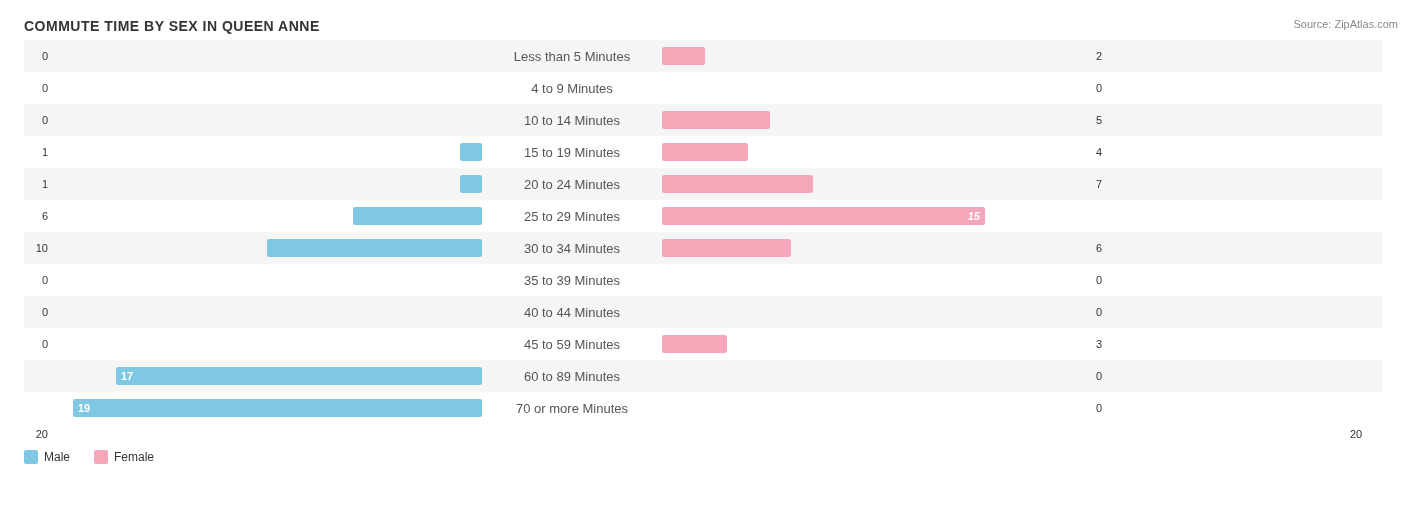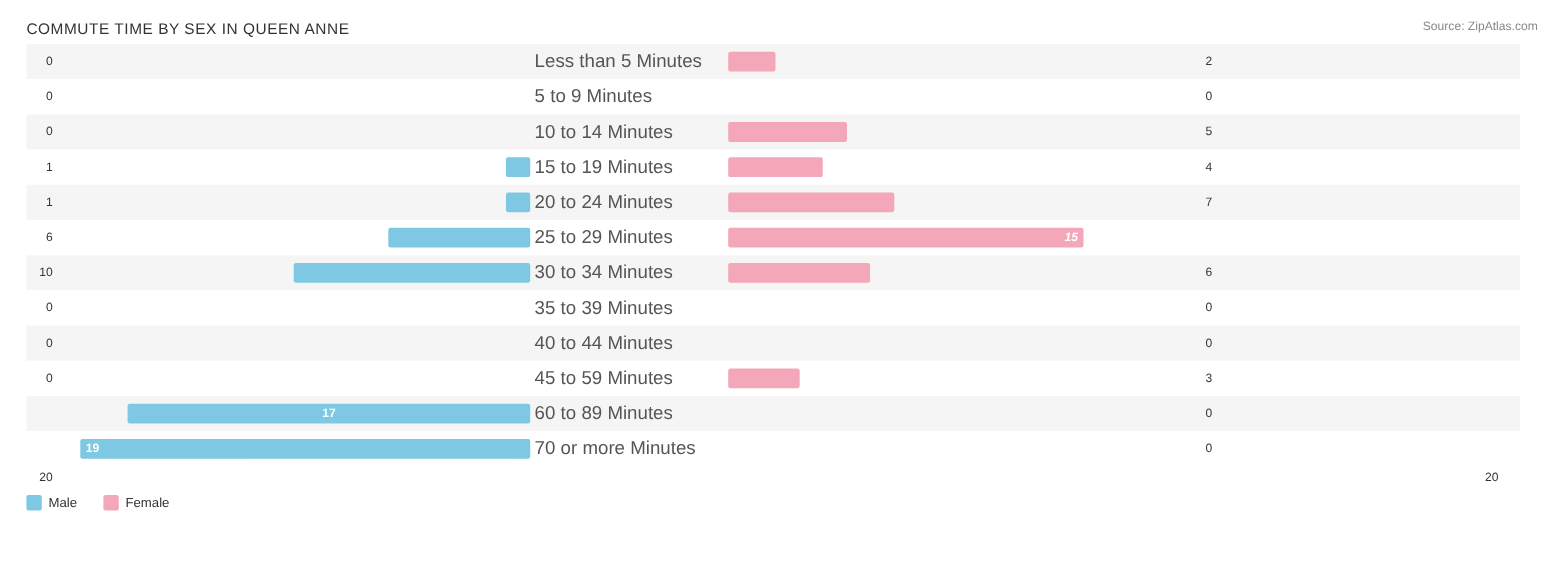--- a/index.html
+++ b/index.html
@@ -12,21 +12,21 @@
     }
     .chart-container {
       width: 1406px;
       height: 522px;
       padding: 18px 24px 30px 24px;
       position: relative;
       background: #fff;
     }
     .chart-title {
       font-size: 14px;
-      font-weight: normal;
+      font-weight: bold;
       text-transform: uppercase;
       color: #333;
       margin-bottom: 6px;
       letter-spacing: 0.5px;
     }
     .source-label {
       position: absolute;
       top: 18px;
       right: 8px;
       font-size: 11px;
@@ -57,21 +57,22 @@
     }
     .left-bar-area {
       width: 430px;
       display: flex;
       justify-content: flex-end;
       align-items: center;
       flex-shrink: 0;
     }
     .center-label {
       width: 180px;
-      font-size: 17px;
+      text-align: center;
+      font-size: 13px;
       color: #555;
       flex-shrink: 0;
       z-index: 5;
       padding: 0 4px;
     }
     .right-bar-area {
       width: 430px;
       display: flex;
       justify-content: flex-start;
       align-items: center;
@@ -182,21 +183,21 @@
         <div class="right-bar-area">
           <div class="fbar" style="width: 43px;"></div>
         </div>
         <div class="right-num">2</div>
       </div>
       <div class="bar-row" style="background: rgb(255, 255, 255);">
         <div class="left-num">0</div>
         <div class="left-bar-area">
           <div class="mbar" style="width: 0px;"></div>
         </div>
-        <div class="center-label">5 to 9 Minutes</div>
+        <div class="center-label">4 to 9 Minutes</div>
         <div class="right-bar-area">
           <div class="fbar" style="width: 0px;"></div>
         </div>
         <div class="right-num">0</div>
       </div>
       <div class="bar-row" style="background: rgb(245, 245, 245);">
         <div class="left-num">0</div>
         <div class="left-bar-area">
           <div class="mbar" style="width: 0px;"></div>
         </div>
@@ -281,21 +282,21 @@
         </div>
         <div class="center-label">45 to 59 Minutes</div>
         <div class="right-bar-area">
           <div class="fbar" style="width: 65px;"></div>
         </div>
         <div class="right-num">3</div>
       </div>
       <div class="bar-row" style="background: rgb(245, 245, 245);">
         <div class="left-num"></div>
         <div class="left-bar-area">
-          <div class="mbar" style="width: 366px; display: flex; align-items: center; justify-content: center;">
+          <div class="mbar" style="width: 366px; display: flex; align-items: center; justify-content: flex-start;">
             <span class="bar-inner-val">17</span>
           </div>
         </div>
         <div class="center-label">60 to 89 Minutes</div>
         <div class="right-bar-area">
           <div class="fbar" style="width: 0px;"></div>
         </div>
         <div class="right-num">0</div>
       </div>
       <div class="bar-row" style="background: rgb(255, 255, 255);">

